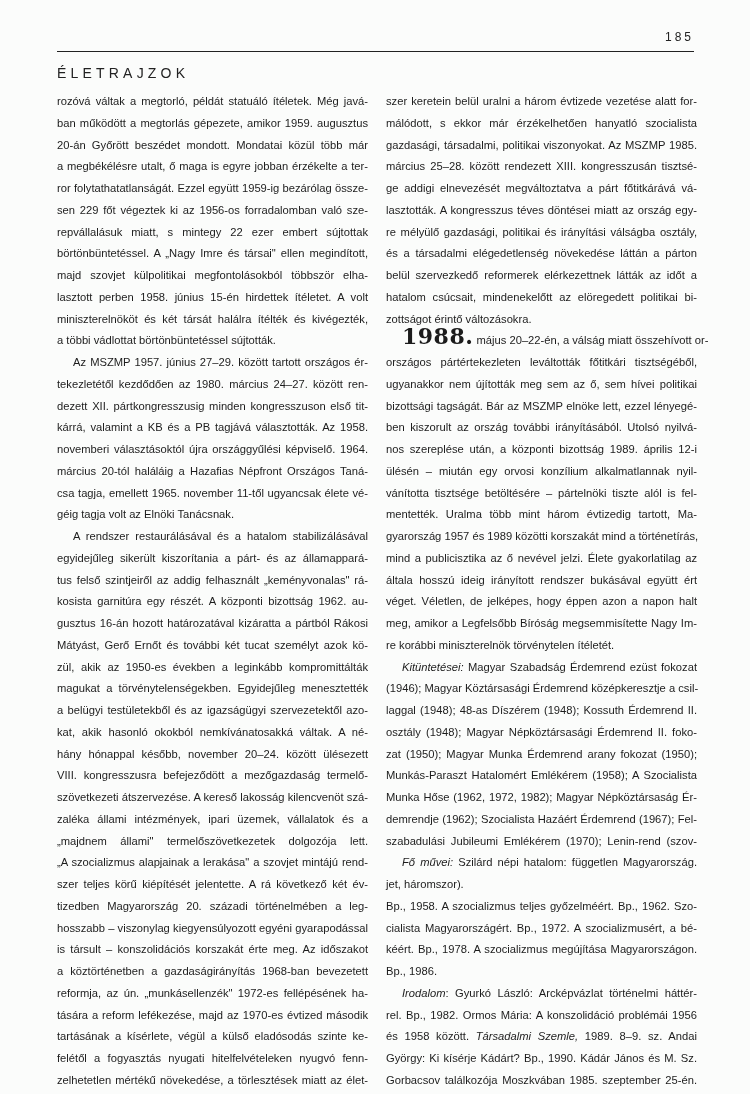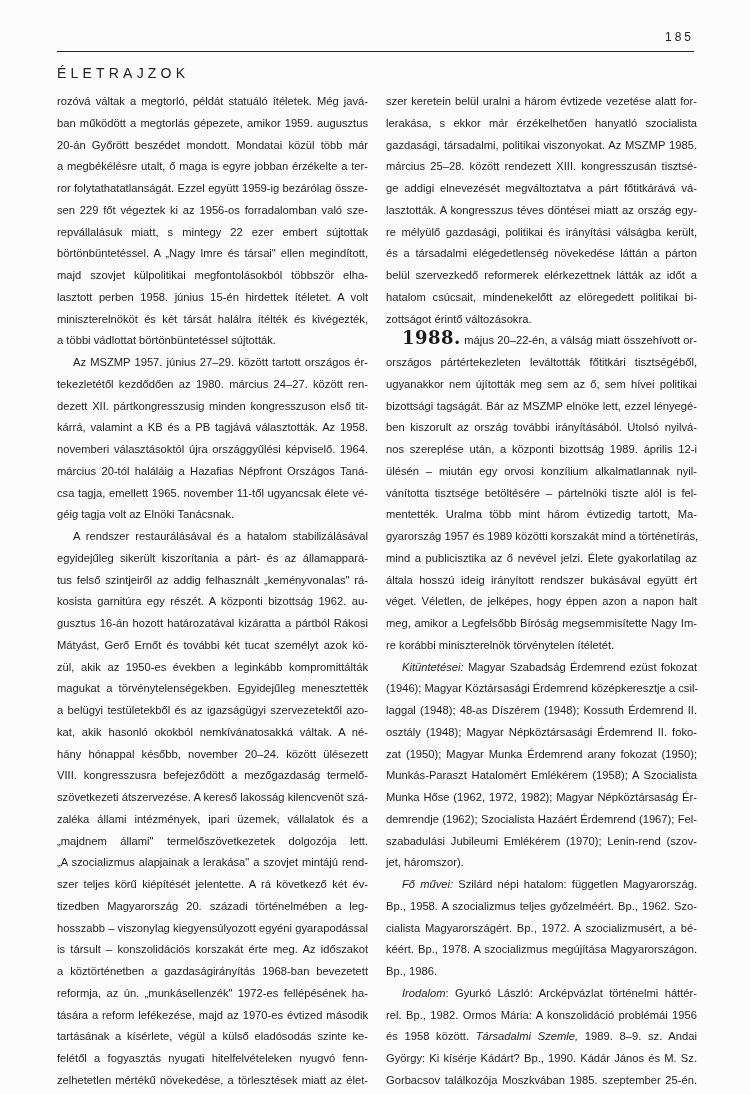--- a/index.html
+++ b/index.html
@@ -31,21 +31,21 @@
   .line {
     display: block; white-space: nowrap;
     text-align: justify; text-align-last: justify;
     height: 21.75px; overflow: visible;
   }
   .line.last { text-align-last: left; }
   .line.indent { padding-left: 16px; }
   .it { font-style: italic; }
   .year-drop {
     font-family: "DejaVu Serif", serif;
-    font-size: 18px; font-weight: bold; letter-spacing: 0.5px;
+    font-size: 22px; font-weight: bold; letter-spacing: 0.5px;
     line-height: 10px;
   }
 </style>
 </head>
 <body>
 
 <div class="running-head">
   <span class="running-title">ÉLETRAJZOK</span>
   <span class="page-number">185</span>
 </div>
@@ -96,26 +96,26 @@
   <span class="line">tására a reform lefékezése, majd az 1970-es évtized második</span>
   <span class="line">tartásának a kísérlete, végül a külső eladósodás szinte ke-</span>
   <span class="line">felétől a fogyasztás nyugati hitelfelvételeken nyugvó fenn-</span>
   <span class="line">zelhetetlen mértékű növekedése, a törlesztések miatt az élet-</span>
   <span class="line last">színvonal-politika megroppanása jellemezte.</span>
 
 </div>
 
 <div class="column col-right">
   <span class="line">szer keretein belül uralni a három évtizede vezetése alatt for-</span>
-  <span class="line">lerakása, s ekkor már érzékelhetően hanyatló szocialista</span>
+  <span class="line">málódott, s ekkor már érzékelhetően hanyatló szocialista</span>
   <span class="line">gazdasági, társadalmi, politikai viszonyokat. Az MSZMP 1985.</span>
   <span class="line">március 25–28. között rendezett XIII. kongresszusán tisztsé-</span>
   <span class="line">ge addigi elnevezését megváltoztatva a párt főtitkárává vá-</span>
   <span class="line">lasztották. A kongresszus téves döntései miatt az ország egy-</span>
-  <span class="line">re mélyülő gazdasági, politikai és irányítási válságba került,</span>
+  <span class="line">re mélyülő gazdasági, politikai és irányítási válságba osztály,</span>
   <span class="line">és a társadalmi elégedetlenség növekedése láttán a párton</span>
   <span class="line">belül szervezkedő reformerek elérkezettnek látták az időt a</span>
   <span class="line">hatalom csúcsait, mindenekelőtt az elöregedett politikai bi-</span>
   <span class="line last">zottságot érintő változásokra.</span>
   <span class="line indent"><span class="year-drop">1988.</span><span> május 20–22-én, a válság miatt összehívott or-</span></span>
   <span class="line">országos pártértekezleten leváltották főtitkári tisztségéből,</span>
   <span class="line">ugyanakkor nem újították meg sem az ő, sem hívei politikai</span>
   <span class="line">bizottsági tagságát. Bár az MSZMP elnöke lett, ezzel lényegé-</span>
   <span class="line">ben kiszorult az ország további irányításából. Utolsó nyilvá-</span>
   <span class="line">nos szereplése után, a központi bizottság 1989. április 12-i</span>
@@ -130,22 +130,22 @@
   <span class="line last">re korábbi miniszterelnök törvénytelen ítéletét.</span>
   <span class="line indent"><span class="it">Kitüntetései:</span><span> Magyar Szabadság Érdemrend ezüst fokozat</span></span>
   <span class="line">(1946); Magyar Köztársasági Érdemrend középkeresztje a csil-</span>
   <span class="line">laggal (1948); 48-as Díszérem (1948); Kossuth Érdemrend II.</span>
   <span class="line">osztály (1948); Magyar Népköztársasági Érdemrend II. foko-</span>
   <span class="line">zat (1950); Magyar Munka Érdemrend arany fokozat (1950);</span>
   <span class="line">Munkás-Paraszt Hatalomért Emlékérem (1958); A Szocialista</span>
   <span class="line">Munka Hőse (1962, 1972, 1982); Magyar Népköztársaság Ér-</span>
   <span class="line">demrendje (1962); Szocialista Hazáért Érdemrend (1967); Fel-</span>
   <span class="line">szabadulási Jubileumi Emlékérem (1970); Lenin-rend (szov-</span>
+  <span class="line indent"><span class="it">Fő művei:</span><span> Szilárd népi hatalom: független Magyarország.</span></span>
   <span class="line last">jet, háromszor).</span>
-  <span class="line indent"><span class="it">Fő művei:</span><span> Szilárd népi hatalom: független Magyarország.</span></span>
   <span class="line">Bp., 1958. A szocializmus teljes győzelméért. Bp., 1962. Szo-</span>
   <span class="line">cialista Magyarországért. Bp., 1972. A szocializmusért, a bé-</span>
   <span class="line">kéért. Bp., 1978. A szocializmus megújítása Magyarországon.</span>
   <span class="line last">Bp., 1986.</span>
   <span class="line indent"><span class="it">Irodalom</span><span>: Gyurkó László: Arcképvázlat történelmi háttér-</span></span>
   <span class="line">rel. Bp., 1982. Ormos Mária: A konszolidáció problémái 1956</span>
   <span class="line"><span>és 1958 között. </span><span class="it">Társadalmi Szemle,</span><span> 1989. 8–9. sz. Andai</span></span>
   <span class="line">György: Ki kísérje Kádárt? Bp., 1990. Kádár János és M. Sz.</span>
   <span class="line">Gorbacsov találkozója Moszkvában 1985. szeptember 25-én.</span>
   <span class="line"></span>

